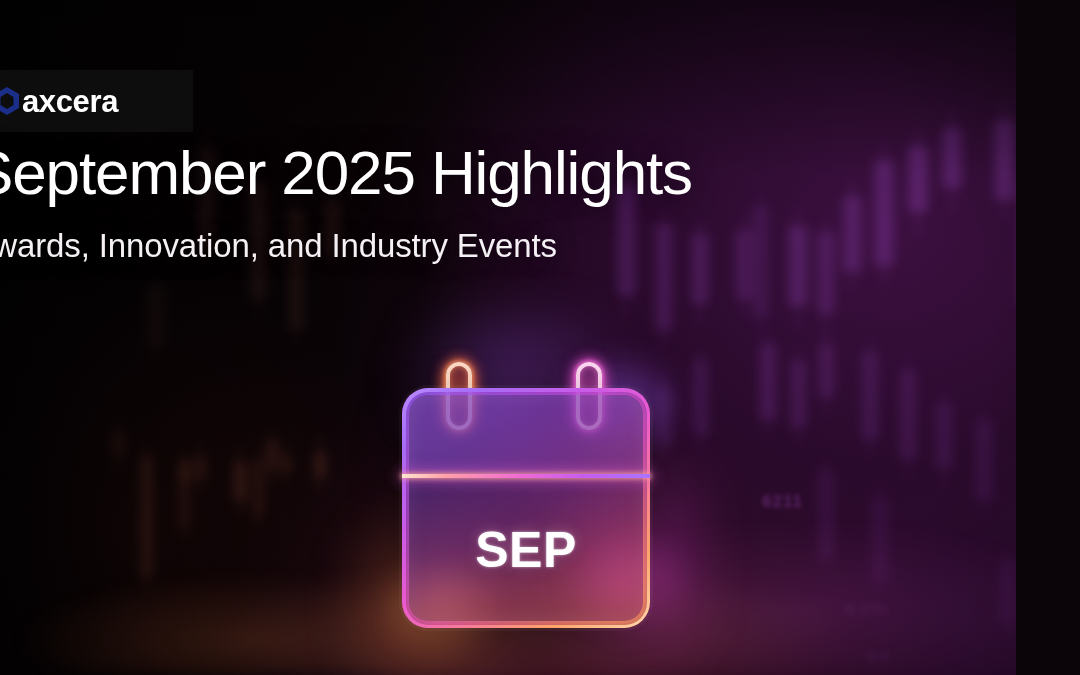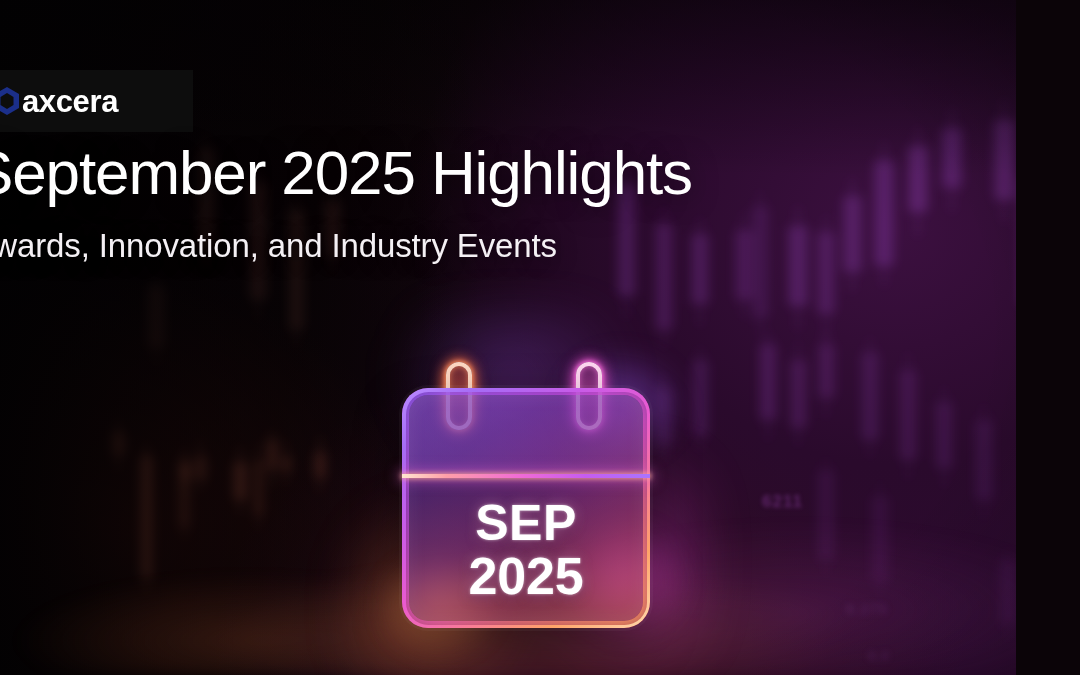--- a/index.html
+++ b/index.html
@@ -547,17 +547,16 @@
 
     <div class="cal-outline-halo"></div>
     <div class="cal-body"></div>
     <div class="cal-header-fill"></div>
     <div class="cal-inner-rim"></div>
     <div class="cal-outline"></div>
     <div class="cal-divider"></div>
 
     <div class="cal-text">
       <span class="cal-month">SEP</span>
-      <span class="cal-year">2025</span>
     </div>
   </div>
 
 </div>
 
 </body></html>

